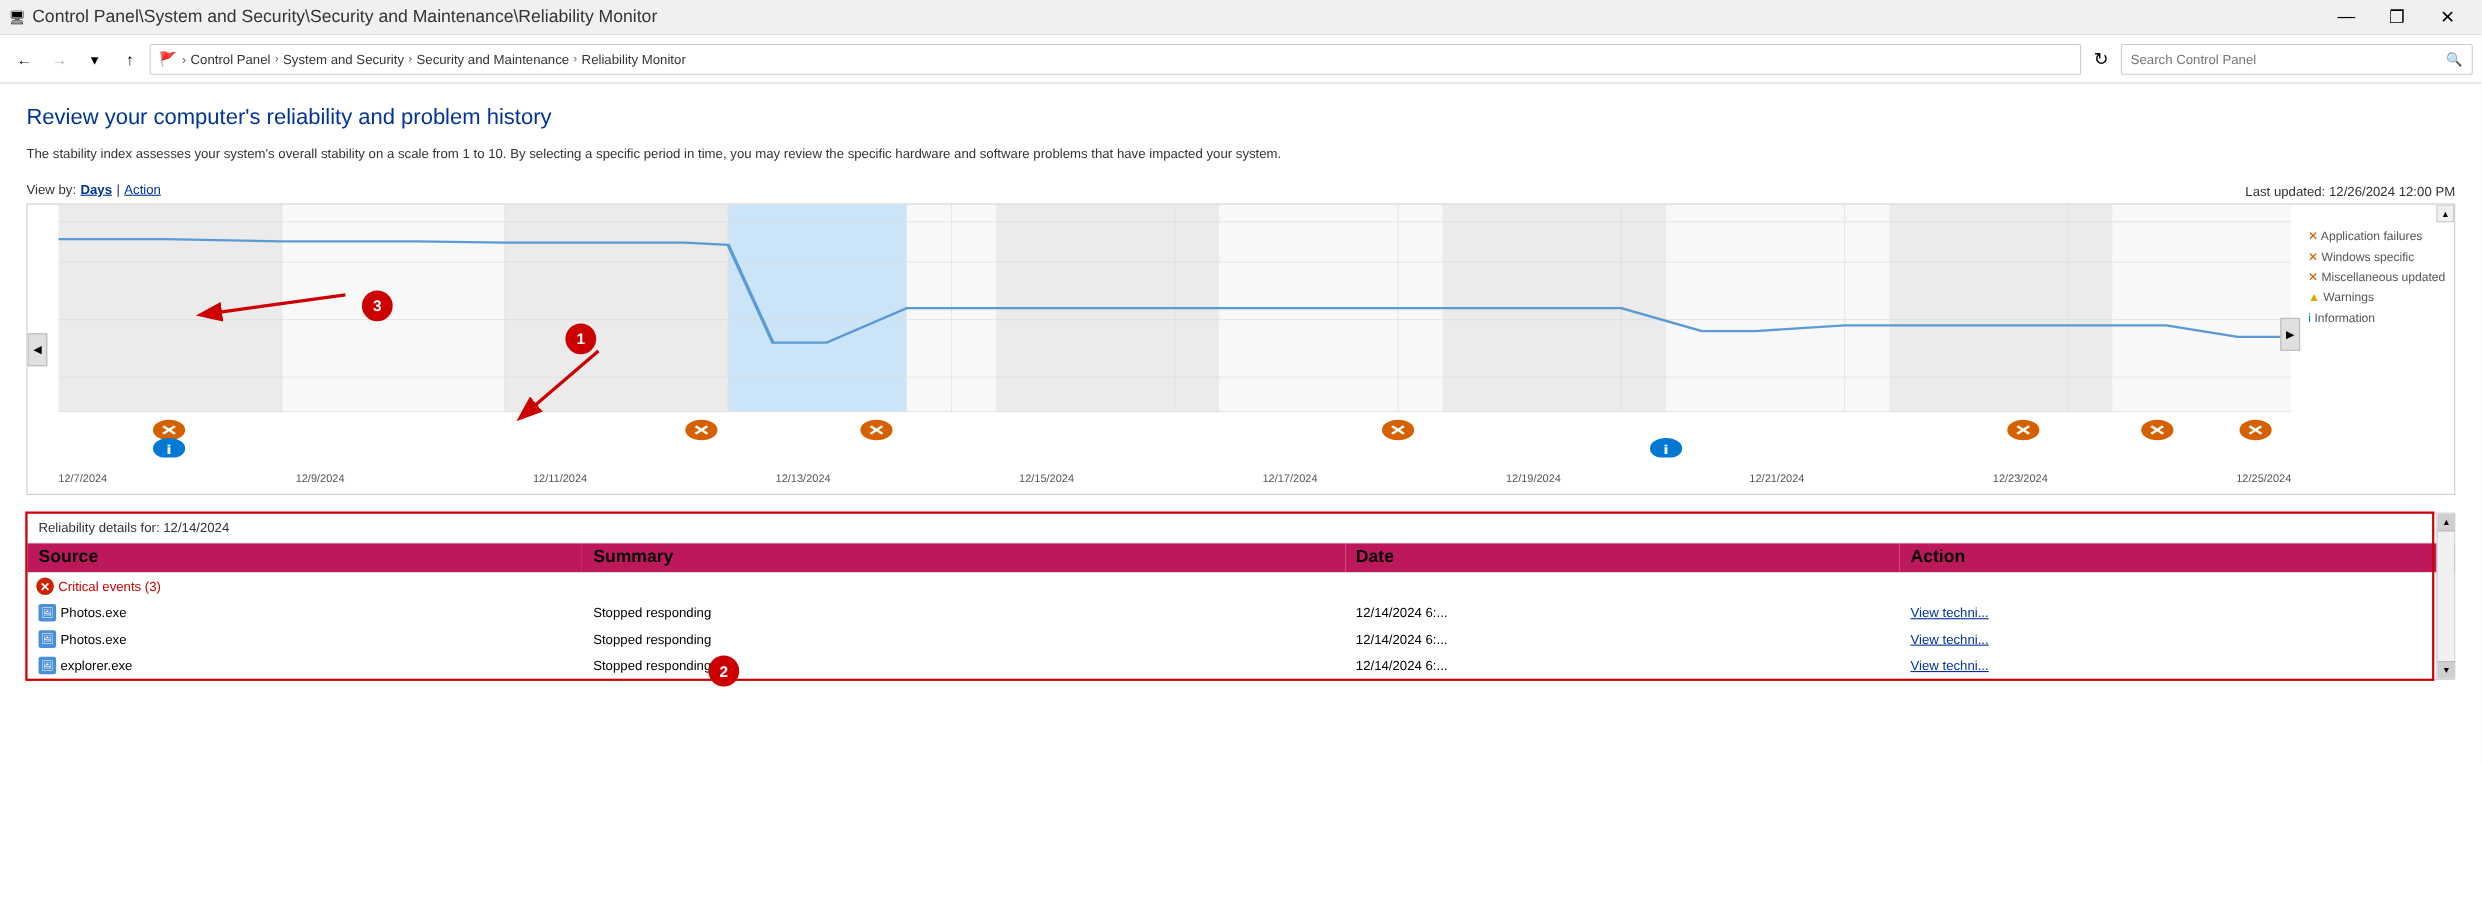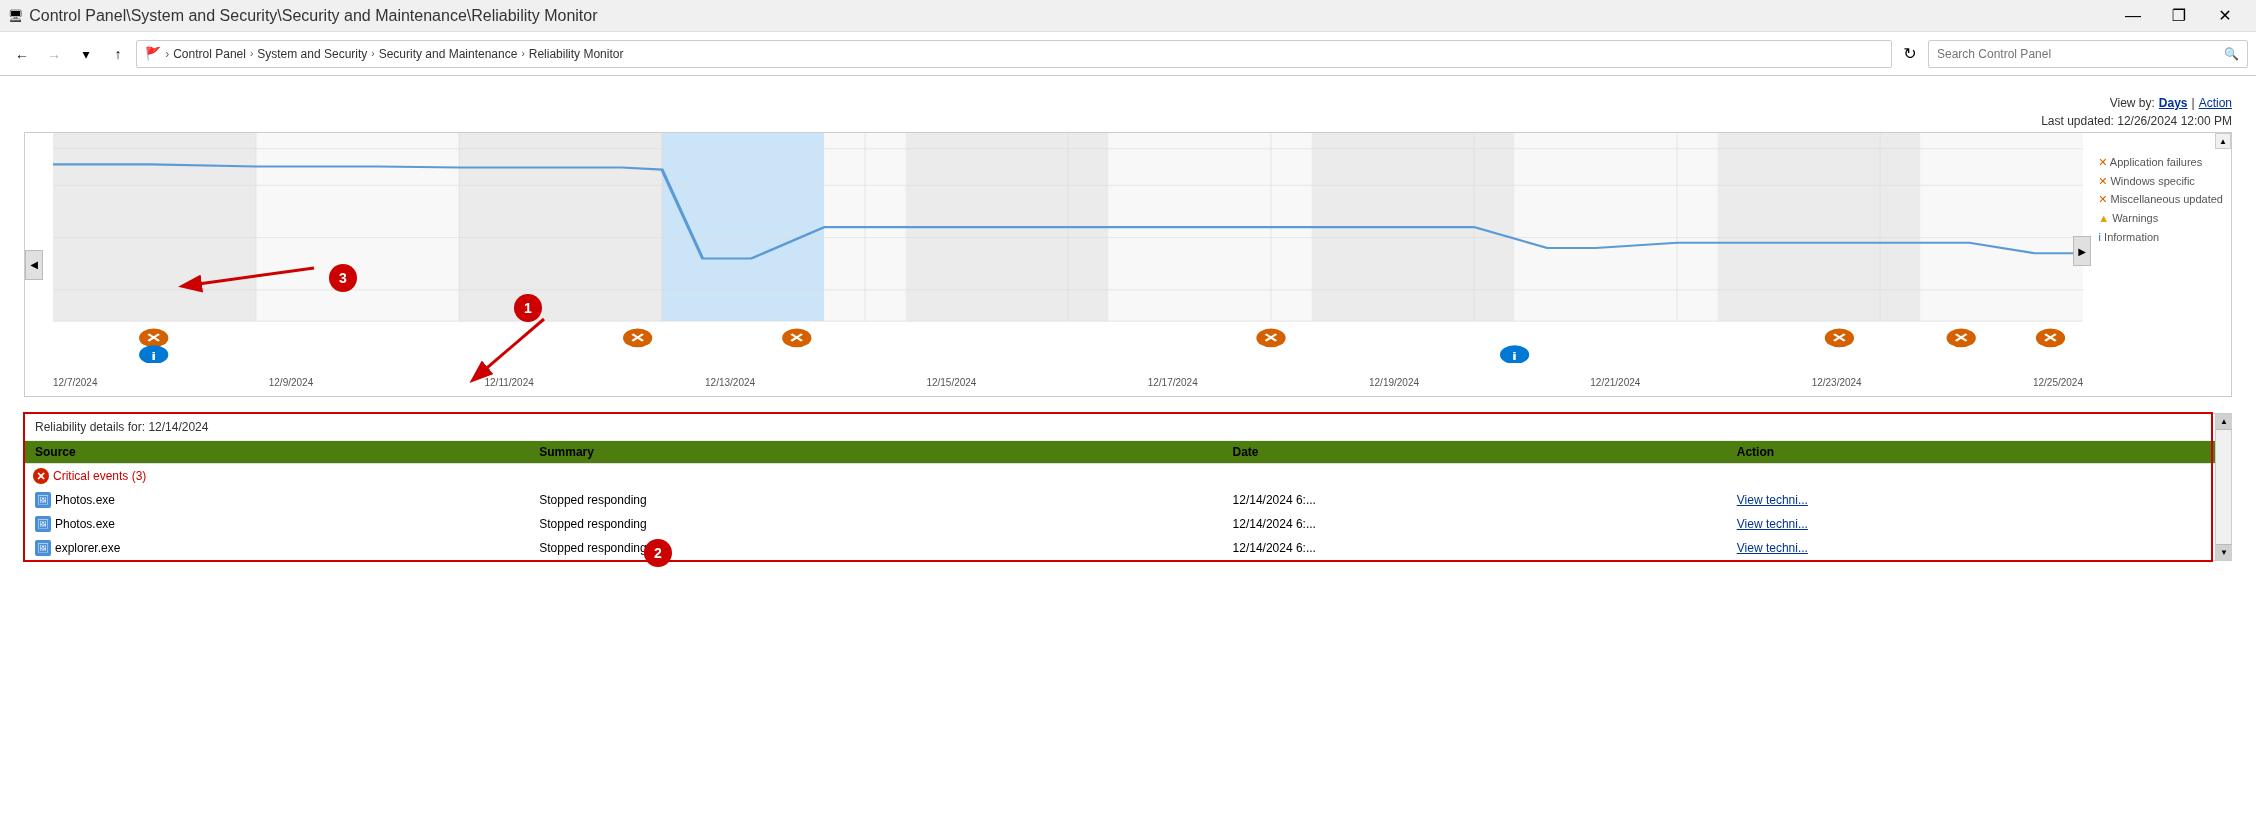--- a/index.html
+++ b/index.html
@@ -170,26 +170,26 @@
       font-size: 12px;
       color: #333;
       padding: 6px 10px;
       border-bottom: 1px solid #eee;
     }
     .detail-table {
       width: 100%;
       border-collapse: collapse;
     }
     .detail-table th {
-      font-size: 12px;
+      font-size: 16px;
       font-weight: 600;
       padding: 4px 10px;
       border-bottom: 1px solid #ddd;
       text-align: left;
-      background: #4d7c0f;
+      background: #be185d;
     }
     .detail-table td {
       font-size: 12px;
       padding: 4px 10px;
     }
     .critical-row td { background: white; }
     .data-row td { background: white; }
 
     .critical-label {
       color: #cc0000;
@@ -256,21 +256,20 @@
       justify-content: center;
       font-size: 8px;
       cursor: pointer;
     }
 
     .header-row {
       display: flex;
       justify-content: space-between;
       align-items: flex-end;
       margin-bottom: 2px;
-      flex-direction: column;
     }
   </style>
 </head>
 <body>
 
 <div class="title-bar">
   <span class="title-bar-icon">🖥</span>
   <span class="title-bar-text">Control Panel\System and Security\Security and Maintenance\Reliability Monitor</span>
   <div class="title-bar-controls">
     <button class="title-bar-btn">—</button>
@@ -299,20 +298,22 @@
   <div class="search-box">
     <input class="search-input" type="text" placeholder="Search Control Panel" style="">
     <span class="search-icon">🔍</span>
   </div>
 </div>
 
 <div class="main-content">
 
   <div style="position:relative;">
 
+    <h1 class="page-title">Review your computer's reliability and problem history</h1>
+    <p class="description">The stability index assesses your system's overall stability on a scale from 1 to 10. By selecting a specific period in time, you may review the specific hardware and software problems that have impacted your system.</p>
 
     <div class="header-row">
       <div class="view-by">
         <span class="view-by-label">View by:</span>
         <a class="view-by-active">Days</a>
         <span class="view-by-sep">|</span>
         <a class="view-by-inactive">Action</a>
       </div>
       <div class="last-updated">Last updated: 12/26/2024 12:00 PM</div>
     </div>

